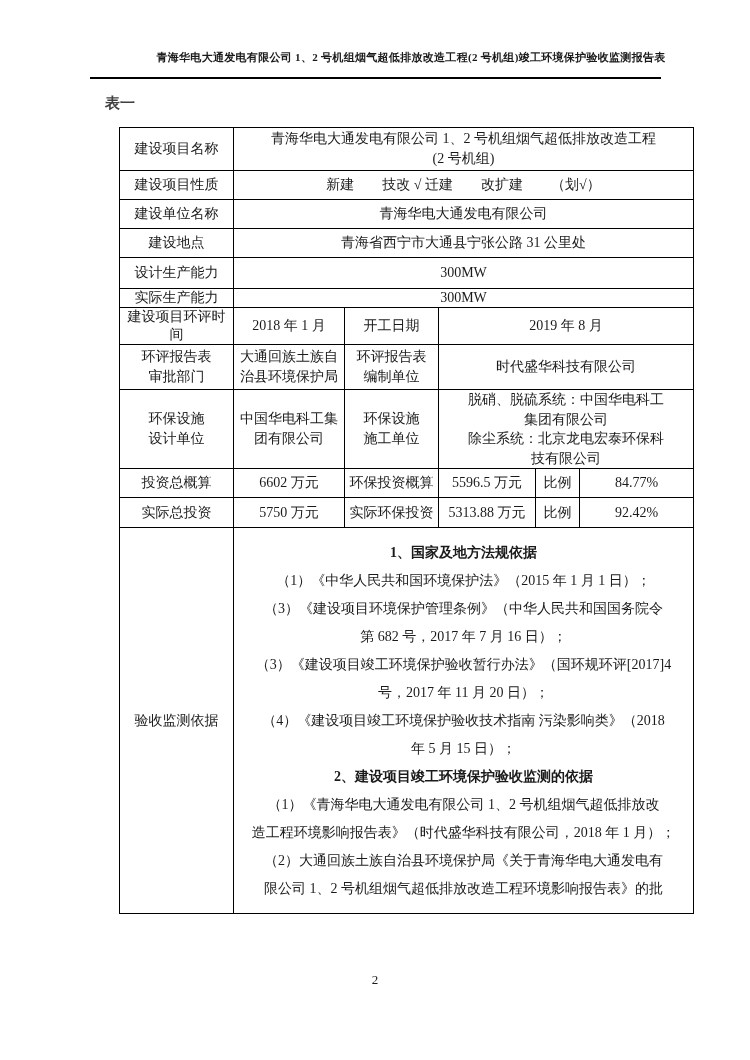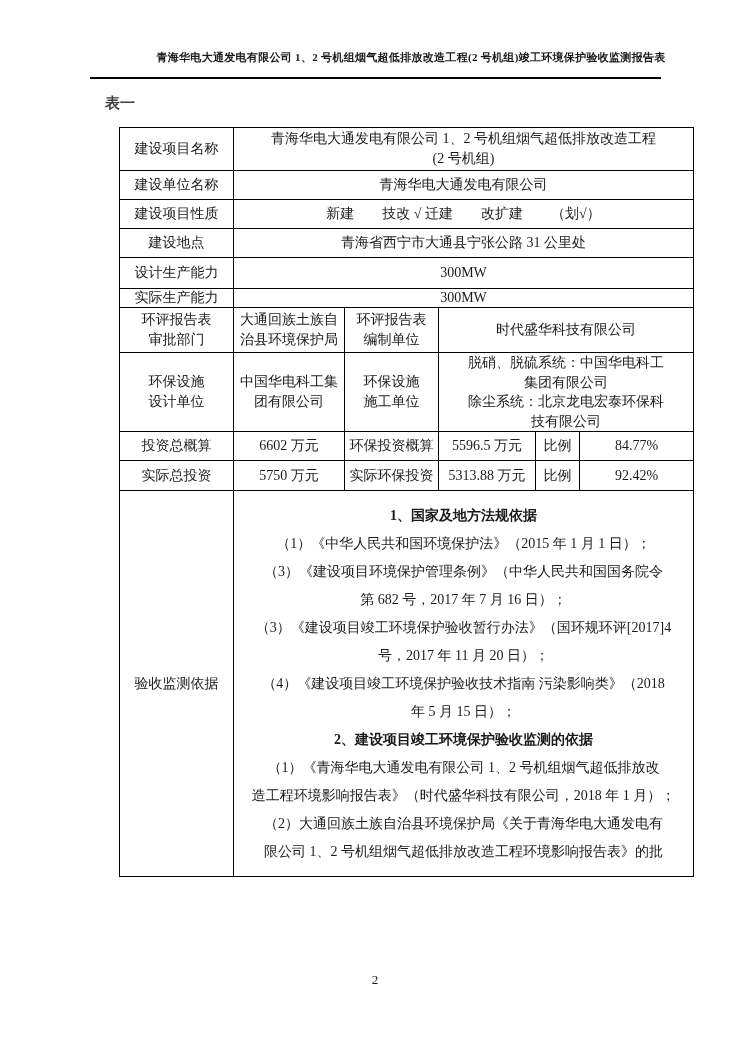--- a/index.html
+++ b/index.html
@@ -60,38 +60,44 @@
   </colgroup>
   <tbody>
     <tr style="height:43px">
       <td>建设项目名称</td>
       <td colspan="5" class="ml">
         <div>青海华电大通发电有限公司 1、2 号机组烟气超低排放改造工程</div>
         <div>(2 号机组)</div>
       </td>
     </tr>
     <tr style="height:29px">
+      <td>建设项目性质</td>
+      <td colspan="5">新建　　技改 √ 迁建　　改扩建　　（划√）</td>
+    </tr>
+    <tr style="height:29px">
       <td>建设单位名称</td>
       <td colspan="5">青海华电大通发电有限公司</td>
-    </tr>
-    <tr style="height:29px">
-      <td>建设项目性质</td>
-      <td colspan="5">新建　　技改 √ 迁建　　改扩建　　（划√）</td>
     </tr>
     <tr style="height:29px">
       <td>建设地点</td>
       <td colspan="5">青海省西宁市大通县宁张公路 31 公里处</td>
     </tr>
     <tr style="height:31px">
       <td>设计生产能力</td>
       <td colspan="5">300MW</td>
     </tr>
     <tr style="height:16px">
       <td>实际生产能力</td>
       <td colspan="5">300MW</td>
+    </tr>
+    <tr style="height:29px">
+      <td>建设项目环评时间</td>
+      <td>2018 年 1 月</td>
+      <td>开工日期</td>
+      <td colspan="3">2019 年 8 月</td>
     </tr>
     <tr style="height:45px">
       <td class="ml">
         <div>环评报告表</div>
         <div>审批部门</div>
       </td>
       <td class="ml">
         <div>大通回族土族自</div>
         <div>治县环境保护局</div>
       </td>

